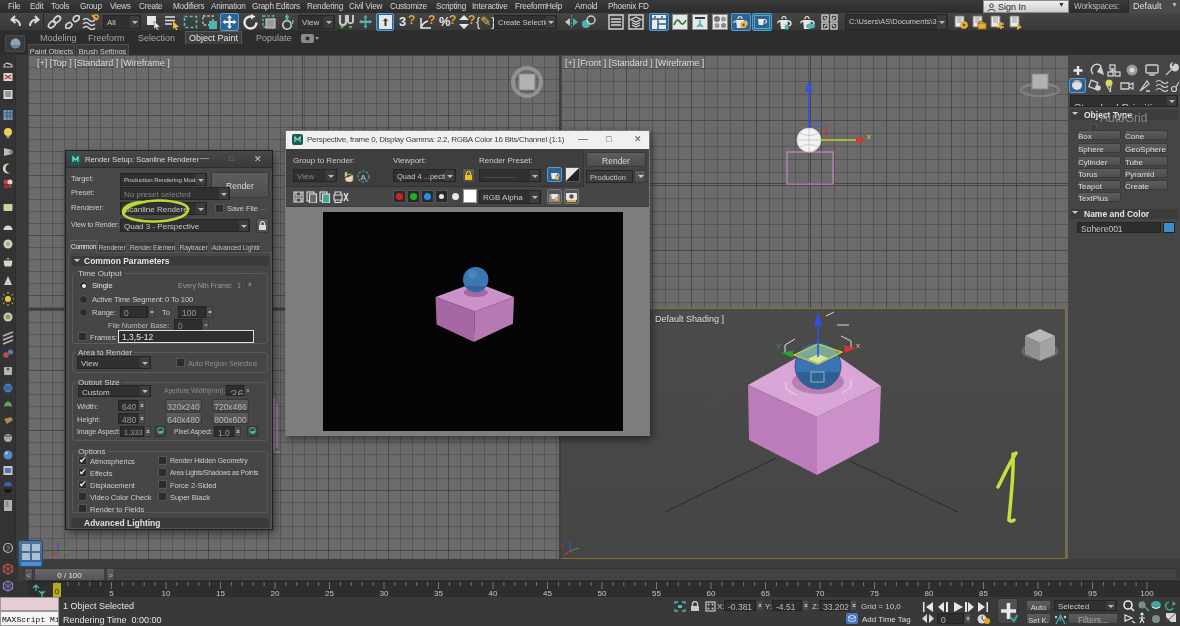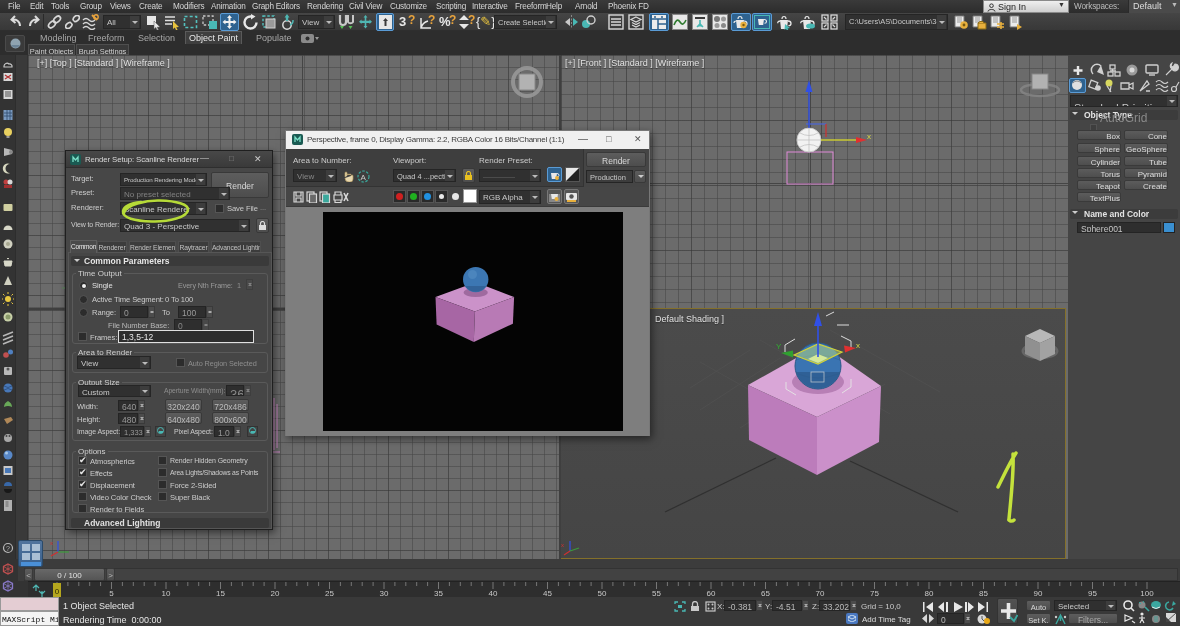--- a/index.html
+++ b/index.html
@@ -27,21 +27,21 @@
 #vparea{left:28px;top:55px;width:1040px;height:505px;background:#6b6b6b;}
 .grid{position:absolute;background-color:#6b6b6b;background-image:
  linear-gradient(rgba(40,40,40,.25) 1px,transparent 1px),
  linear-gradient(90deg,rgba(40,40,40,.25) 1px,transparent 1px),
  linear-gradient(rgba(70,70,70,.55) 1px,transparent 1px),
  linear-gradient(90deg,rgba(70,70,70,.55) 1px,transparent 1px);
  background-size:60px 60px,60px 60px,12px 12px,12px 12px;}
 .vplabel{position:absolute;font-size:9px;color:#e2e2e2;text-shadow:0 1px 1px rgba(0,0,0,.4);}
 
 #cmd{left:1068px;top:55px;width:112px;height:505px;background:#454545;}
-.cbtn{position:absolute;background:linear-gradient(#5c5c5c,#4e4e4e);border:1px solid #3a3a3a;border-radius:2px;color:#dcdcdc;font-size:8px;text-align:right;padding-top:1px;}
+.cbtn{position:absolute;background:linear-gradient(#5c5c5c,#4e4e4e);border:1px solid #3a3a3a;border-radius:2px;color:#dcdcdc;font-size:8px;text-align:left;padding-top:1px;}
 
 #tsliderrow{left:18px;top:559px;width:1162px;height:22px;background:#3c3c3c;}
 #ruler{left:28px;top:581px;width:1152px;height:16px;background:#2e2e2e;border-top:1px solid #222;}
 #status{left:0;top:597px;width:1180px;height:29px;background:#393939;}
 
 .fld{position:absolute;background:#2e2e2e;border:1px solid #242424;color:#c6c6c6;font-size:8.5px;padding:1px 0 0 3px;overflow:hidden;white-space:nowrap;}
 .btn{position:absolute;background:linear-gradient(#5d5d5d,#4d4d4d);border:1px solid #393939;border-radius:2px;color:#d8d8d8;font-size:8.5px;text-align:center;overflow:hidden;}
 .spin{position:absolute;width:7px;background:#4c4c4c;border:1px solid #3a3a3a;}
 .spin:before{content:"";position:absolute;left:1px;top:2px;border:2px solid transparent;border-bottom-color:#aaa;}
 .spin:after{content:"";position:absolute;left:1px;bottom:2px;border:2px solid transparent;border-top-color:#aaa;}
@@ -857,21 +857,21 @@
       <svg width="11" height="11" style="position:absolute;left:6px;top:3px" viewBox="0 0 11 11">
           <rect width="11" height="11" rx="2" fill="#1a5a52"></rect>
           <path d="M3 8 V3 l2.5 3 L8 3 v5" stroke="#7ae0c8" stroke-width="1.3" fill="none"></path>
         </svg>
       <span style="position:absolute;left:21px;top:4px;font-size:8px;color:#3a3a3a;letter-spacing:-0.25px">Perspective, frame 0, Display Gamma: 2.2, RGBA Color 16 Bits/Channel (1:1)</span>
       <span style="position:absolute;left:292px;top:2px;font-size:10px;color:#555">—</span>
       <span style="position:absolute;left:320px;top:3px;font-size:9px;color:#555">□</span>
       <span style="position:absolute;left:348px;top:3px;font-size:9px;color:#555">✕</span>
     </div>
     <div class="abs" style="left:0;top:18px;width:363px;height:38px;background:#3e3e3e;border-bottom:1px solid #333">
-      <div class="lbl" style="left:7px;top:7px">Area to Number:</div>
+      <div class="lbl" style="left:7px;top:7px">Group to Render:</div>
       <div class="dd" style="left:7px;top:20px;width:44px;height:13px">
           <span class="ddt" style="color:#888">View</span>
           <span class="ar"></span>
         </div>
       <svg class="icon" style="left:57px;top:21px" width="12" height="12" viewBox="0 0 12 12">
           <path d="M2 7 V3 a1 1 0 0 1 2 0 v3 m0 -1 a1 1 0 0 1 2 0 m0 0 a1 1 0 0 1 2 0 m0 1 a1 1 0 0 1 2 0 V9 a3 3 0 0 1 -3 3 H6 a4 4 0 0 1 -4 -4" fill="#e8d8b0" stroke="#b09860" stroke-width=".7"></path>
         </svg>
       <svg class="icon" style="left:71px;top:21px" width="13" height="13" viewBox="0 0 13 13">
           <circle cx="6.5" cy="6.5" r="5.5" fill="none" stroke="#3aa89c" stroke-width="1.2" stroke-dasharray="2.5 1.5"></circle>
           <text x="3.5" y="9.5" font-size="8" fill="#ccc" font-family="Liberation Sans,sans-serif">A</text>

